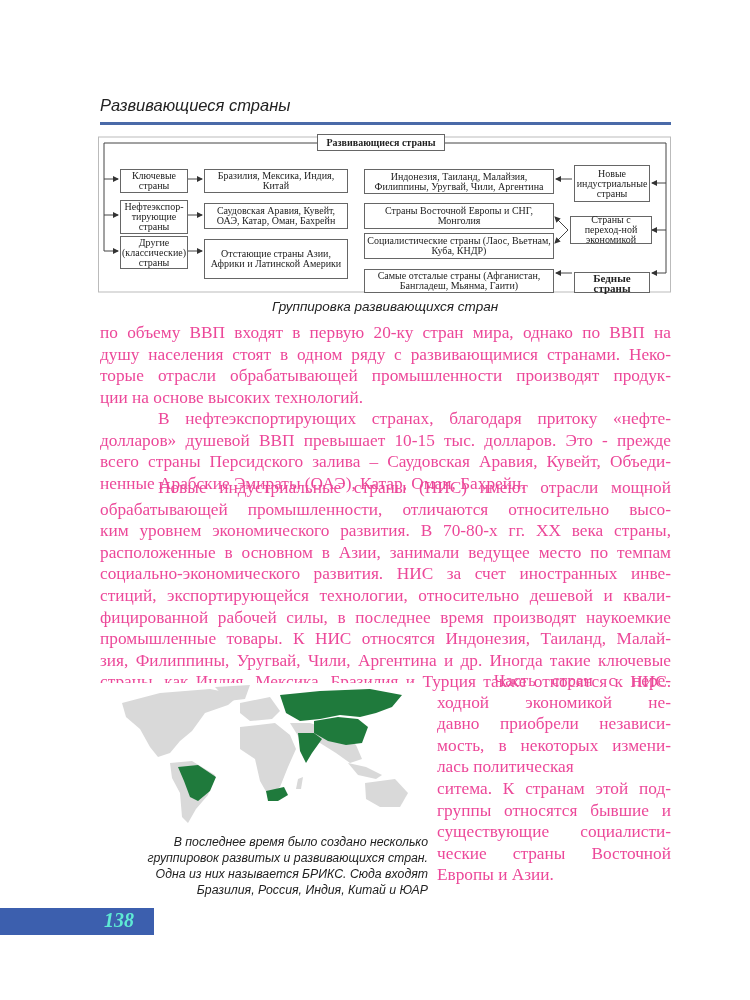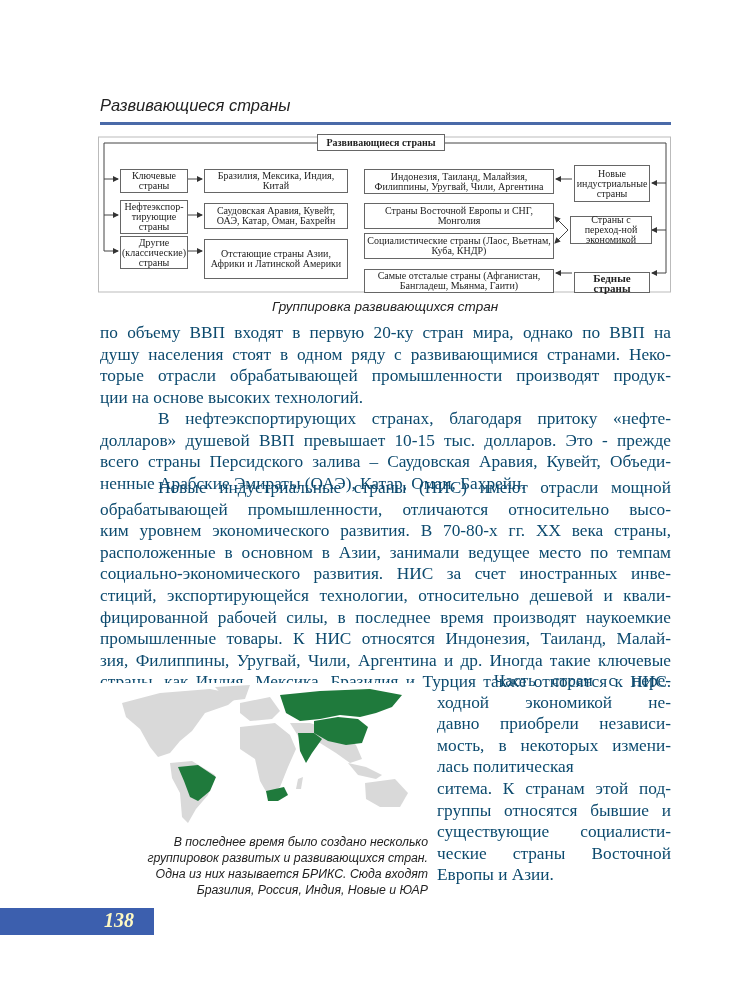--- a/index.html
+++ b/index.html
@@ -14,33 +14,33 @@
   .diagram svg { position:absolute; left:0; top:0; }
   .box { position:absolute; border:1px solid #666; background:#fff; font-family:"Liberation Serif", serif;
          font-size:10px; line-height:10px; text-align:center; display:flex; align-items:center; justify-content:center;
          color:#222; box-sizing:border-box; padding:0 2px; }
   .box.title { font-weight:bold; font-size:10px; }
   .box.bold { font-weight:bold; font-size:11px; }
 
   .caption { position:absolute; left:98px; width:574px; text-align:center; top:299px;
          font-family:"Liberation Sans", sans-serif; font-style:italic; font-size:13.5px; color:#222; }
 
-  .para { position:absolute; font-size:17.3px; line-height:21.6px; text-align:justify; margin:0; color:#0c4a6e; }
+  .para { position:absolute; font-size:17.3px; line-height:21.6px; text-align:justify; margin:0; color:#ec4899; }
   .para b { font-weight:normal; }
   .line { display:block; text-align:justify; text-align-last:justify; white-space:nowrap; height:21.6px; }
   .line.last { text-align-last:left; }
   .indent { padding-left:58px; }
 
   .map { position:absolute; left:100px; top:683px; width:325px; height:142px; background:#fff; }
   .map-caption { position:absolute; left:98px; top:834px; width:330px; text-align:right;
          font-family:"Liberation Sans", sans-serif; font-style:italic; font-size:12.3px; line-height:16px; color:#222; }
 
   .page-badge { position:absolute; left:0; top:908px; width:154px; height:27px; background:#3c5fae; }
   .page-num { position:absolute; right:20px; top:1px; font-family:"Liberation Serif", serif; font-weight:bold;
-         font-style:italic; font-size:20px; color:#fef9c3; }
+         font-style:italic; font-size:20px; color:#5eead4; }
 </style>
 </head>
 <body>
 
 <div class="running-head">Развивающиеся страны</div>
 <div class="head-rule"></div>
 
 <div class="diagram">
   <svg width="574" height="160">
     <defs>
@@ -151,18 +151,18 @@
       <path d="M198,50 L214,50 L222,56 L212,70 L206,80 L200,68 Z"></path>
       <path d="M78,84 L98,82 L116,94 L110,108 L98,118 L90,114 L84,98 Z"></path>
       <path d="M166,108 L184,104 L188,112 L178,118 L168,118 Z"></path>
     </g>
   </svg>
 </div>
 <div class="map-caption">
   <div>В последнее время было создано несколько</div>
   <div>группировок развитых и развивающихся стран.</div>
   <div>Одна из них называется БРИКС. Сюда входят</div>
-  <div>Бразилия, Россия, Индия, Новые и ЮАР</div>
+  <div>Бразилия, Россия, Индия, Китай и ЮАР</div>
 </div>
 
 <div class="page-badge">
   <span class="page-num">138</span>
 </div>
 
 </body></html>

